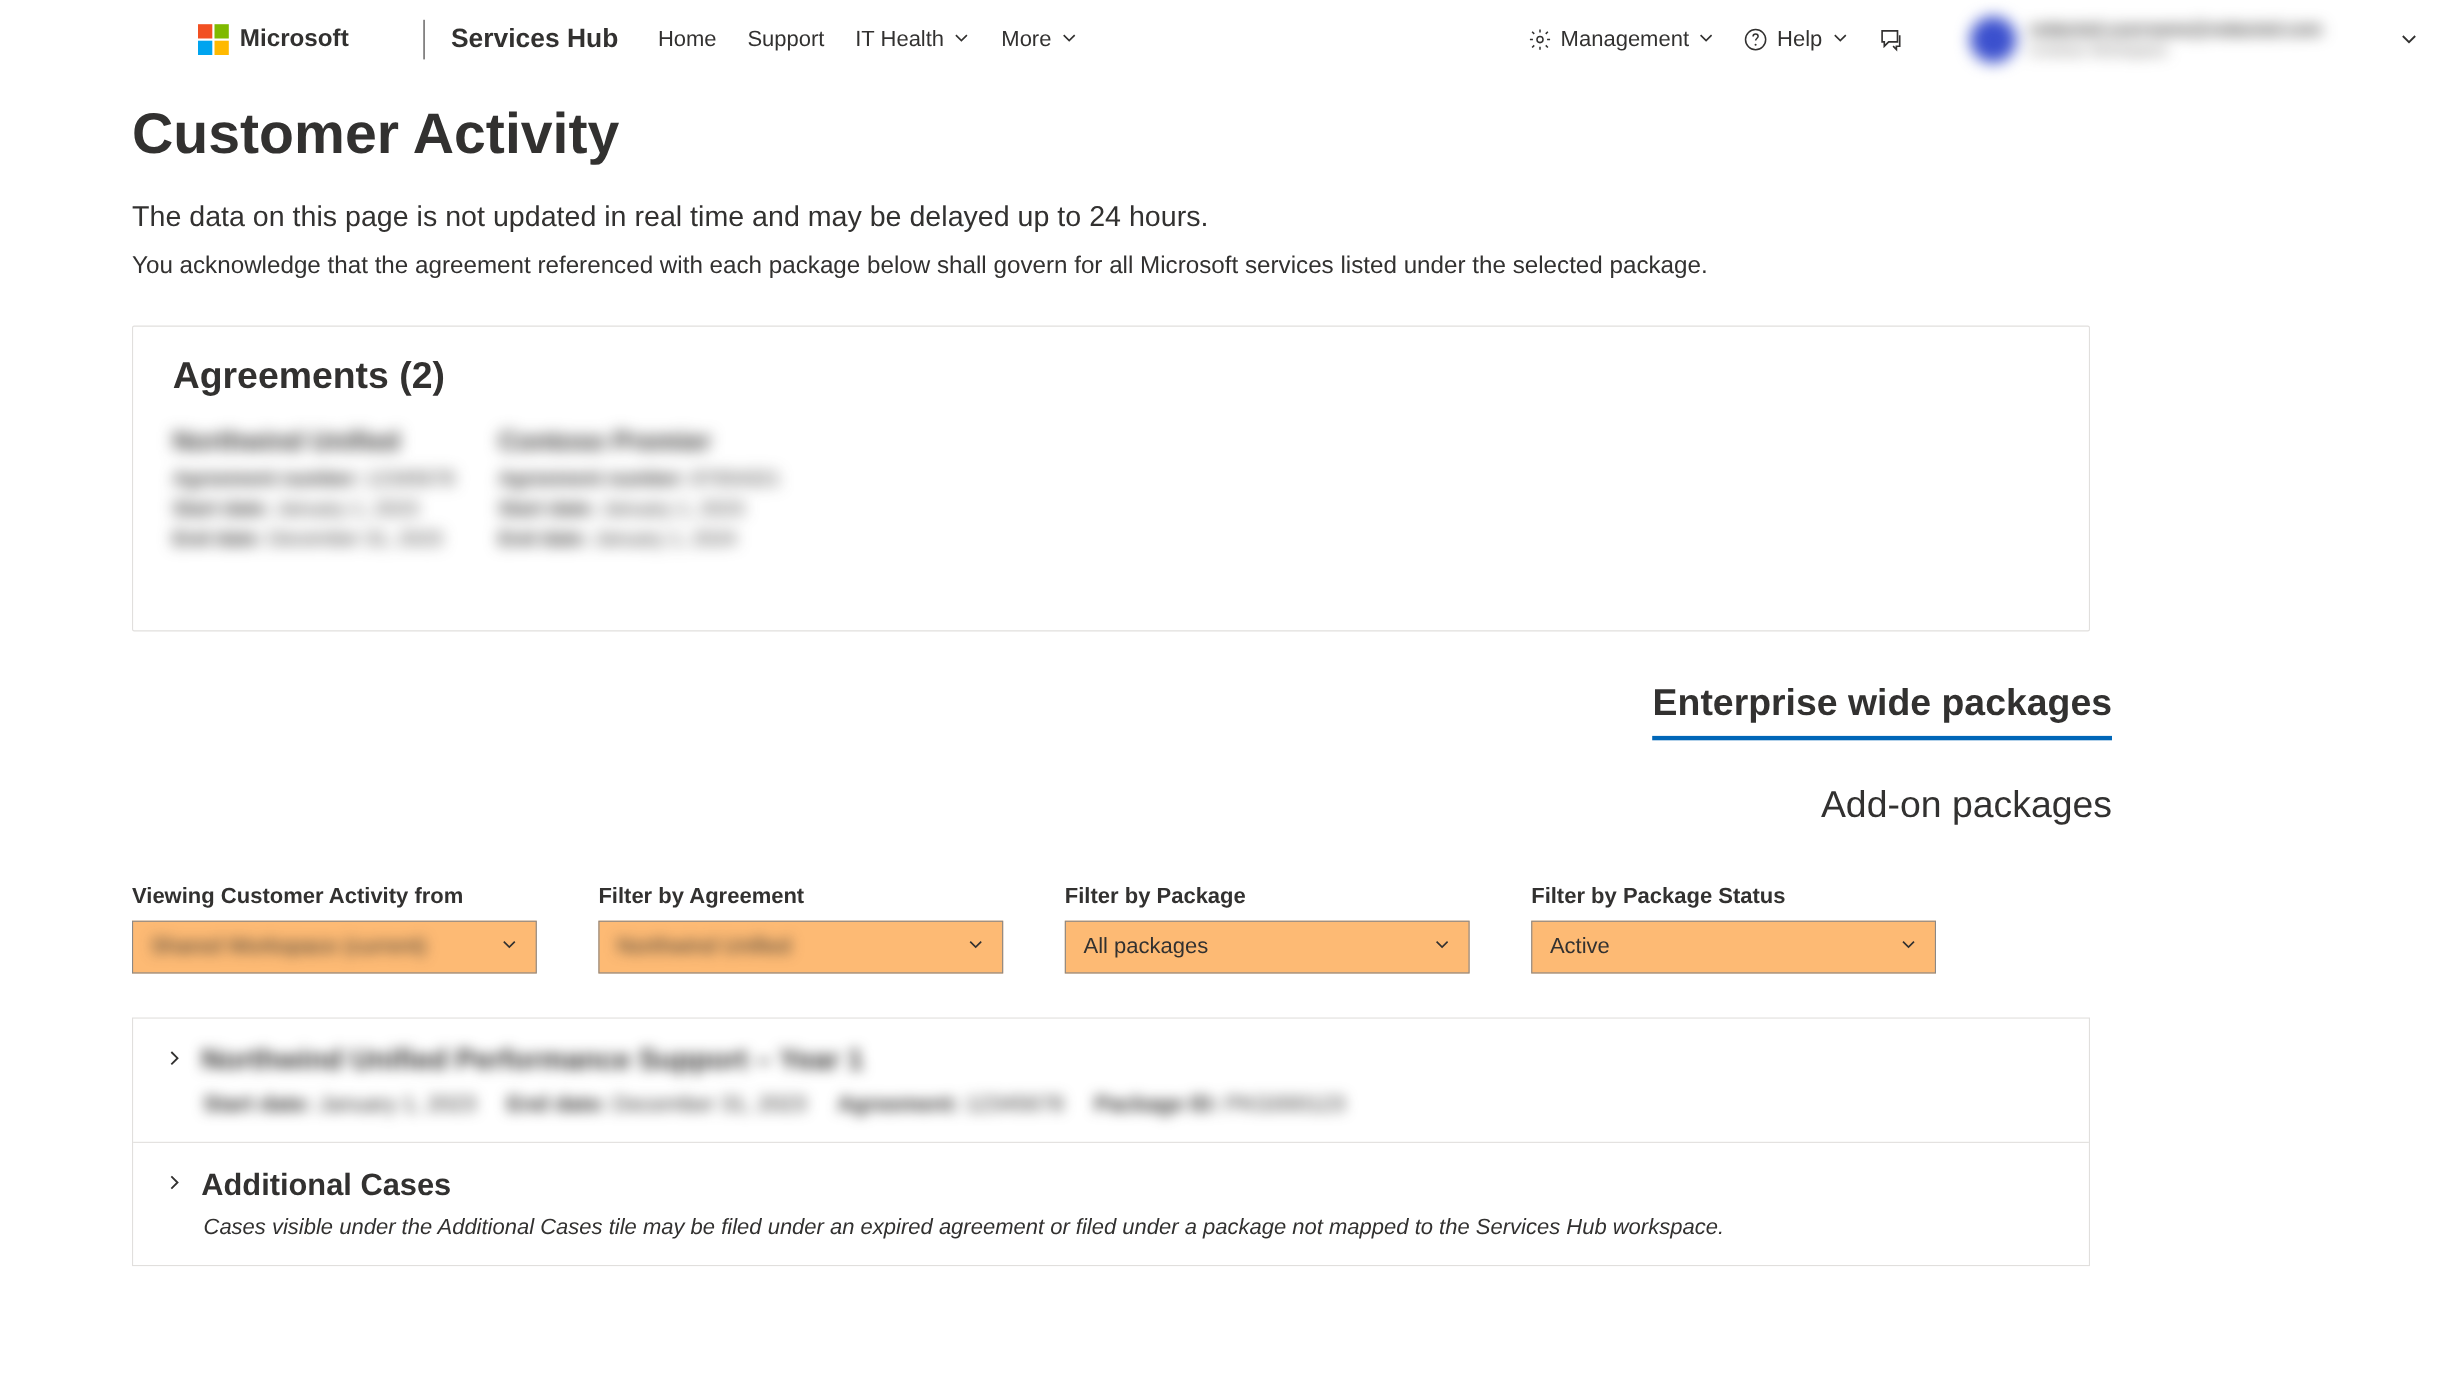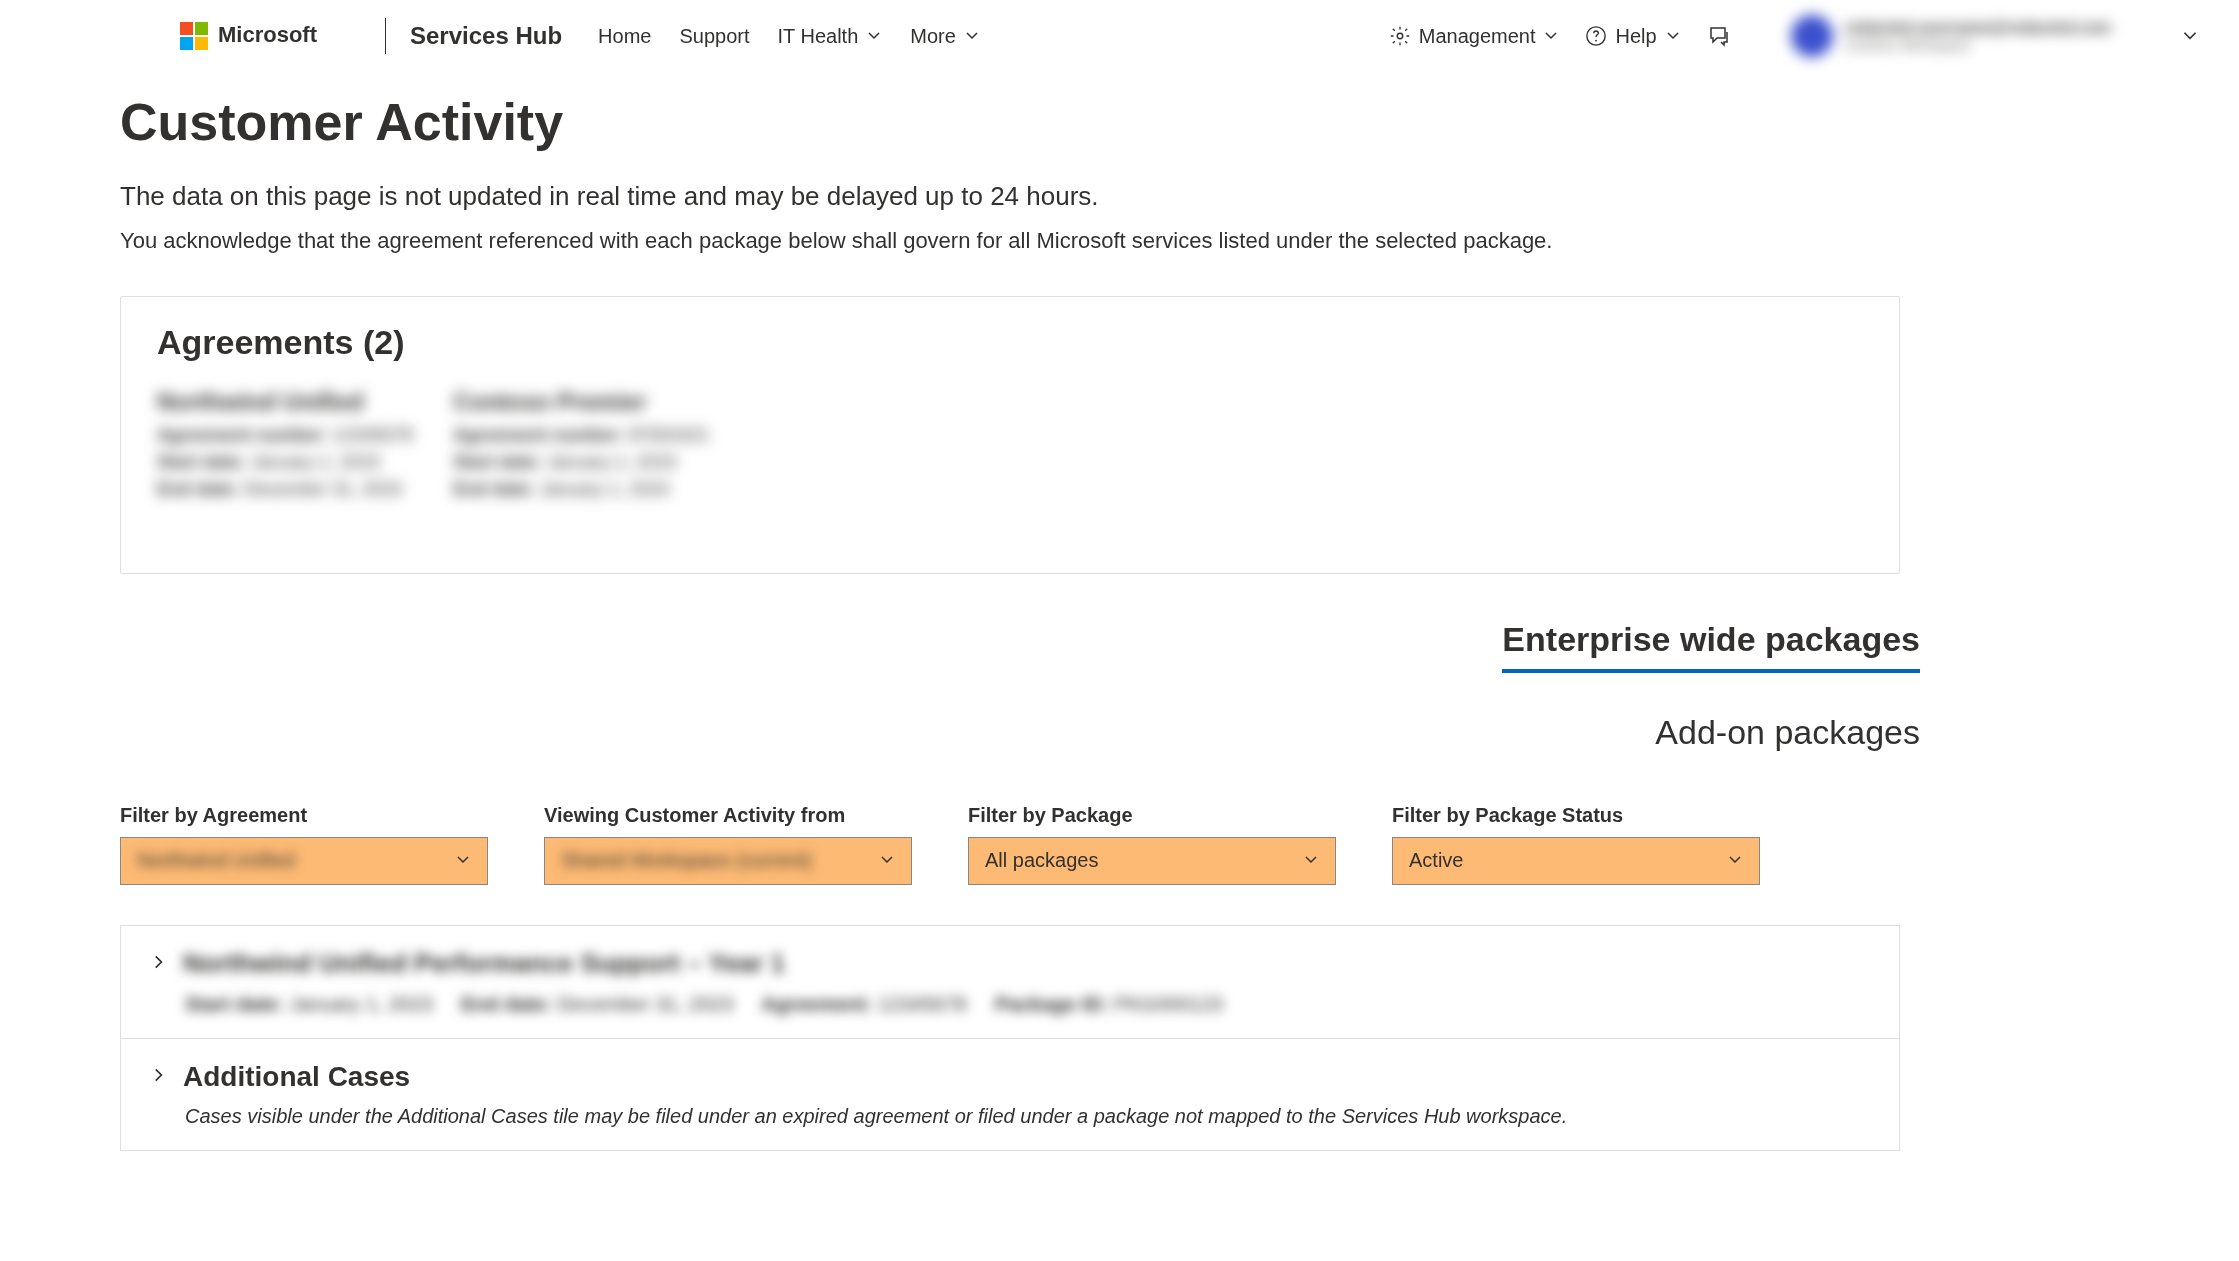--- a/index.html
+++ b/index.html
@@ -222,32 +222,32 @@
       </div>
     </div>
 
     <div class="tabs">
       <div class="tab active">Enterprise wide packages</div>
       <div class="tab inactive">Add-on packages</div>
     </div>
 
     <div class="filters">
       <div class="filter">
+        <div class="filter-label">Viewing Customer Activity from</div>
+        <div class="select">
+          <span class="sel-val blurred">Shared Workspace (current)</span>
+          <span class="chevron-down"><svg width="16" height="16" viewBox="0 0 16 16">
+                <path class="icon-stroke" d="M3 6l5 5 5-5"></path>
+              </svg></span>
+        </div>
+      </div>
+      <div class="filter">
         <div class="filter-label">Filter by Agreement</div>
         <div class="select">
           <span class="sel-val blurred">Northwind Unified</span>
-          <span class="chevron-down"><svg width="16" height="16" viewBox="0 0 16 16">
-                <path class="icon-stroke" d="M3 6l5 5 5-5"></path>
-              </svg></span>
-        </div>
-      </div>
-      <div class="filter">
-        <div class="filter-label">Viewing Customer Activity from</div>
-        <div class="select">
-          <span class="sel-val blurred">Shared Workspace (current)</span>
           <span class="chevron-down"><svg width="16" height="16" viewBox="0 0 16 16">
                 <path class="icon-stroke" d="M3 6l5 5 5-5"></path>
               </svg></span>
         </div>
       </div>
       <div class="filter">
         <div class="filter-label">Filter by Package</div>
         <div class="select">
           <span class="sel-val">All packages</span>
           <span class="chevron-down"><svg width="16" height="16" viewBox="0 0 16 16">

